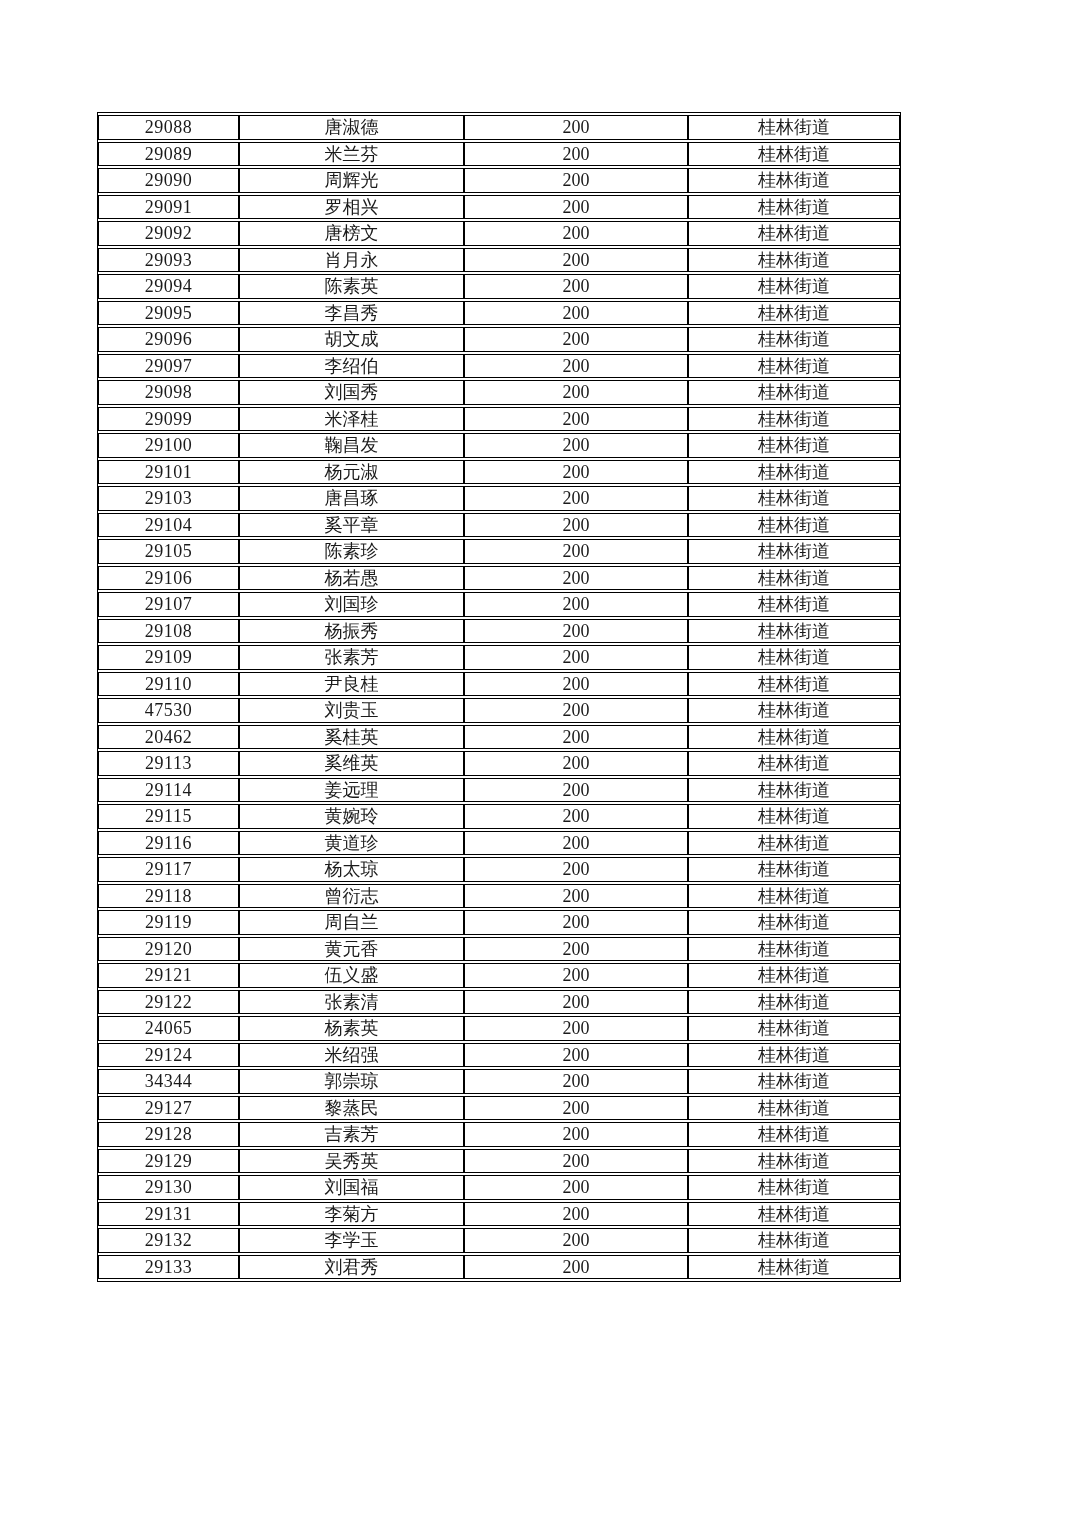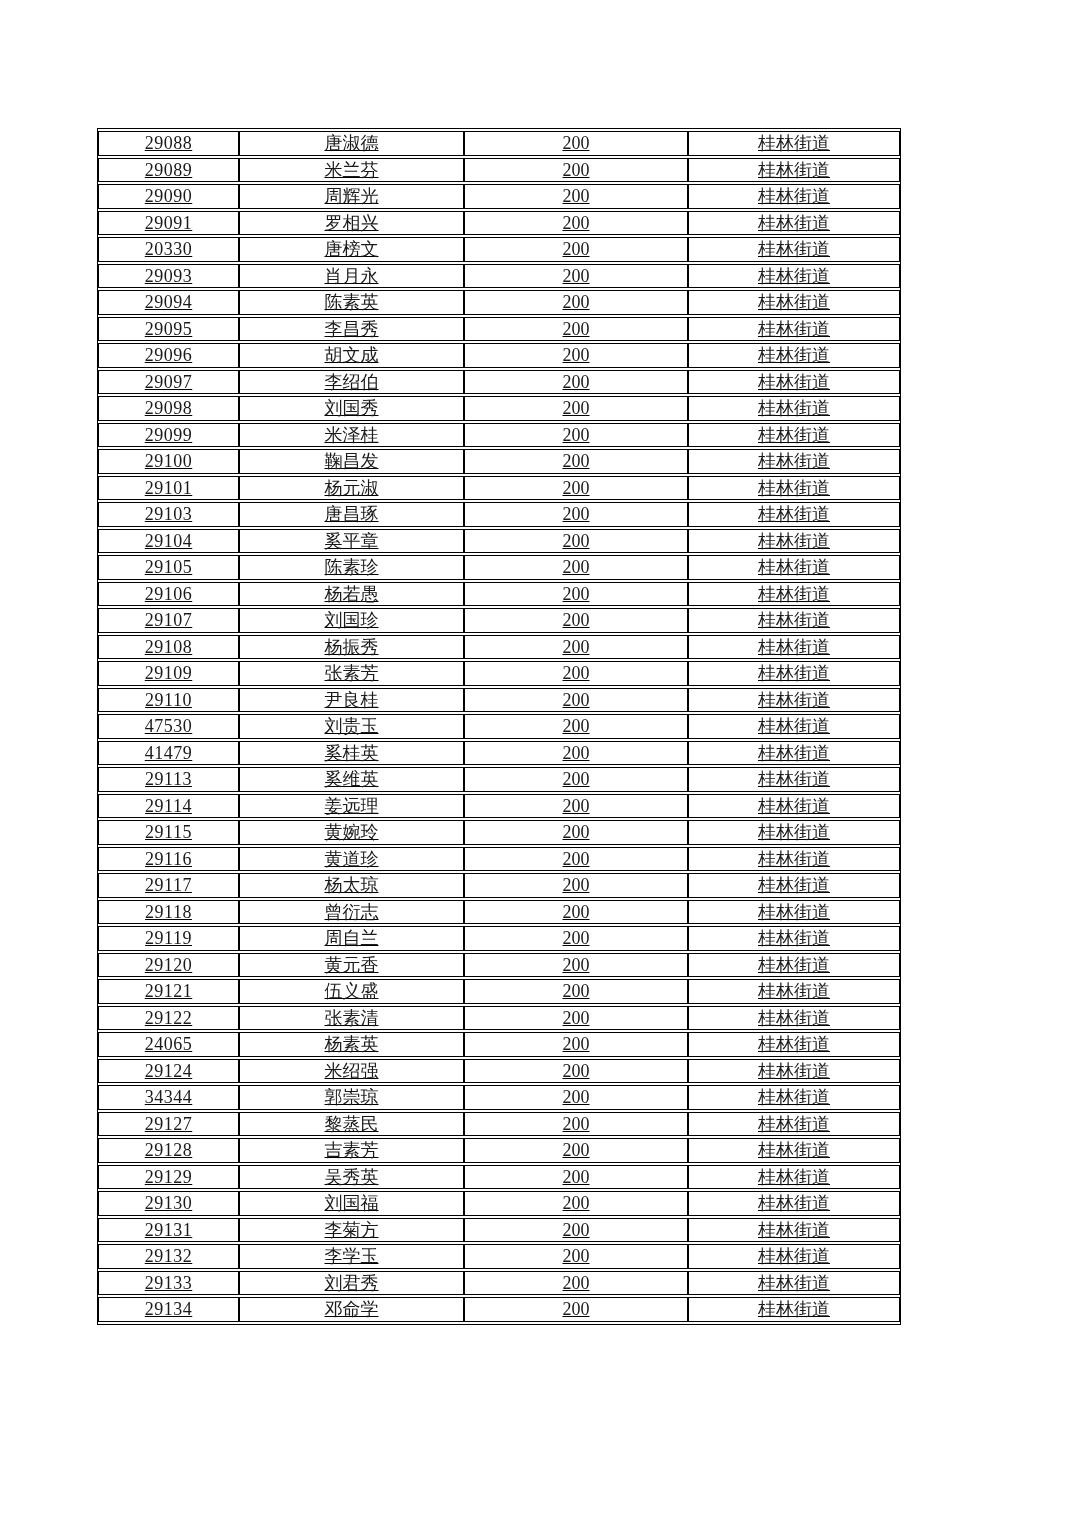--- a/index.html
+++ b/index.html
@@ -15,26 +15,25 @@
     overflow: hidden;
   }
   .page {
     position: absolute;
     inset: 0;
     background: #ffffff;
   }
   table.roster {
     position: absolute;
     left: 97px;
-    top: 128px;
+    top: 112px;
     border-collapse: separate;
     border-spacing: 0 2px;
     table-layout: fixed;
     border: 1px solid #000000;
-    text-decoration: underline;
   }
   table.roster td {
     height: 22.5px;
     padding: 0;
     border: 1px solid #000000;
     text-align: center;
     vertical-align: middle;
     font-size: 18px;
     line-height: 22.5px;
     color: #1a1a1a;
@@ -77,21 +76,21 @@
           <td class="cell-amount">200</td>
           <td class="cell-district">桂林街道</td>
         </tr>
         <tr>
           <td class="cell-id">29091</td>
           <td class="cell-name">罗相兴</td>
           <td class="cell-amount">200</td>
           <td class="cell-district">桂林街道</td>
         </tr>
         <tr>
-          <td class="cell-id">20330</td>
+          <td class="cell-id">29092</td>
           <td class="cell-name">唐榜文</td>
           <td class="cell-amount">200</td>
           <td class="cell-district">桂林街道</td>
         </tr>
         <tr>
           <td class="cell-id">29093</td>
           <td class="cell-name">肖月永</td>
           <td class="cell-amount">200</td>
           <td class="cell-district">桂林街道</td>
         </tr>
@@ -191,21 +190,21 @@
           <td class="cell-amount">200</td>
           <td class="cell-district">桂林街道</td>
         </tr>
         <tr>
           <td class="cell-id">47530</td>
           <td class="cell-name">刘贵玉</td>
           <td class="cell-amount">200</td>
           <td class="cell-district">桂林街道</td>
         </tr>
         <tr>
-          <td class="cell-id">41479</td>
+          <td class="cell-id">20462</td>
           <td class="cell-name">奚桂英</td>
           <td class="cell-amount">200</td>
           <td class="cell-district">桂林街道</td>
         </tr>
         <tr>
           <td class="cell-id">29113</td>
           <td class="cell-name">奚维英</td>
           <td class="cell-amount">200</td>
           <td class="cell-district">桂林街道</td>
         </tr>
@@ -313,24 +312,18 @@
         </tr>
         <tr>
           <td class="cell-id">29132</td>
           <td class="cell-name">李学玉</td>
           <td class="cell-amount">200</td>
           <td class="cell-district">桂林街道</td>
         </tr>
         <tr>
           <td class="cell-id">29133</td>
           <td class="cell-name">刘君秀</td>
-          <td class="cell-amount">200</td>
-          <td class="cell-district">桂林街道</td>
-        </tr>
-        <tr>
-          <td class="cell-id">29134</td>
-          <td class="cell-name">邓命学</td>
           <td class="cell-amount">200</td>
           <td class="cell-district">桂林街道</td>
         </tr>
       </tbody>
   </table>
 </div>
 
 </body></html>

